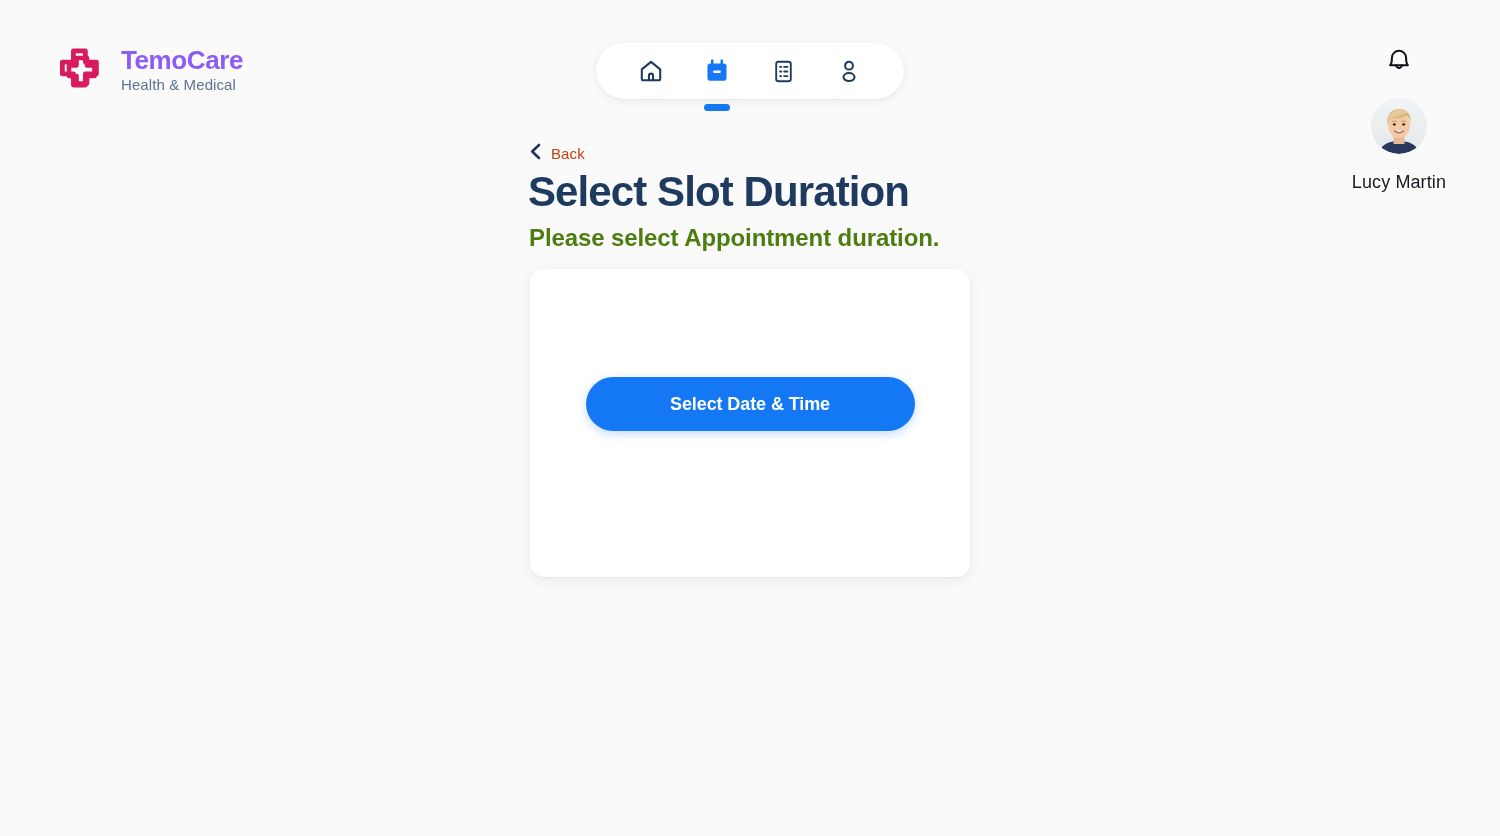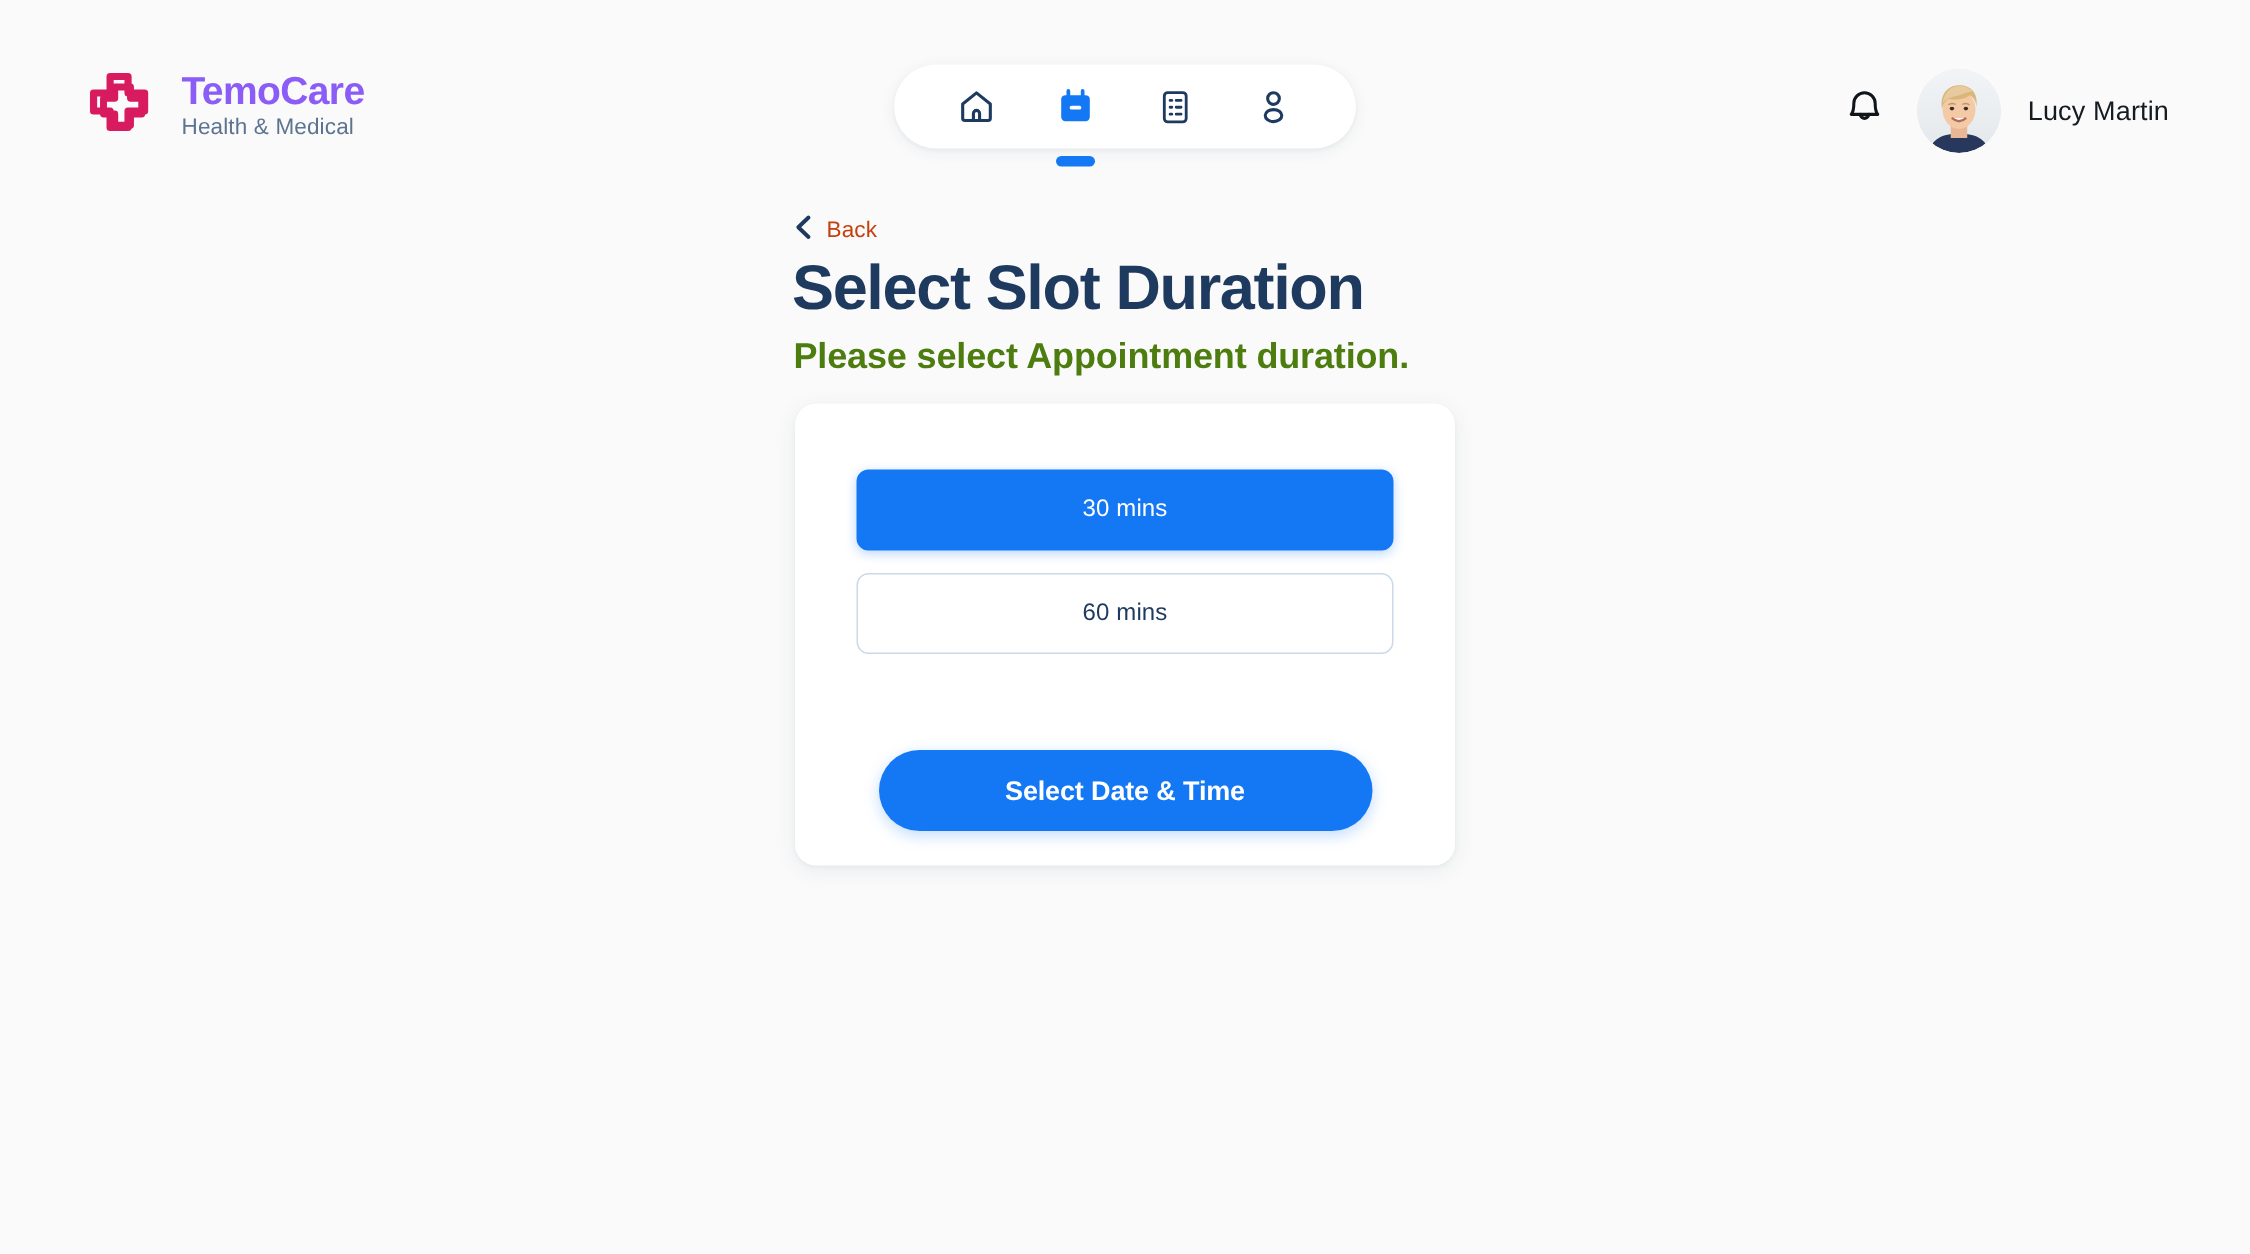--- a/index.html
+++ b/index.html
@@ -104,20 +104,21 @@
   }
 
   
   .user-area {
     position: absolute;
     right: 54px;
     top: 46px;
     display: flex;
     align-items: center;
     gap: 18px;
+    flex-direction: column;
   }
 
   .bell-btn {
     width: 34px;
     height: 34px;
     display: flex;
     align-items: center;
     justify-content: center;
     cursor: pointer;
     background: none;
@@ -387,24 +388,20 @@
       </svg>
     </span>
     <span class="back-label">Back</span>
   </button>
 
   <h1 class="page-title">Select Slot Duration</h1>
   <p class="page-subtitle">Please select Appointment duration.</p>
 
   <div class="card">
 
-    <div class="duration-list">
-      <button class="duration-option selected">30 mins</button>
-      <button class="duration-option unselected">60 mins</button>
-    </div>
 
     <div class="cta-wrap">
       <button class="cta-button">Select Date &amp; Time</button>
     </div>
 
   </div>
 
 </div>
 
 </body></html>

